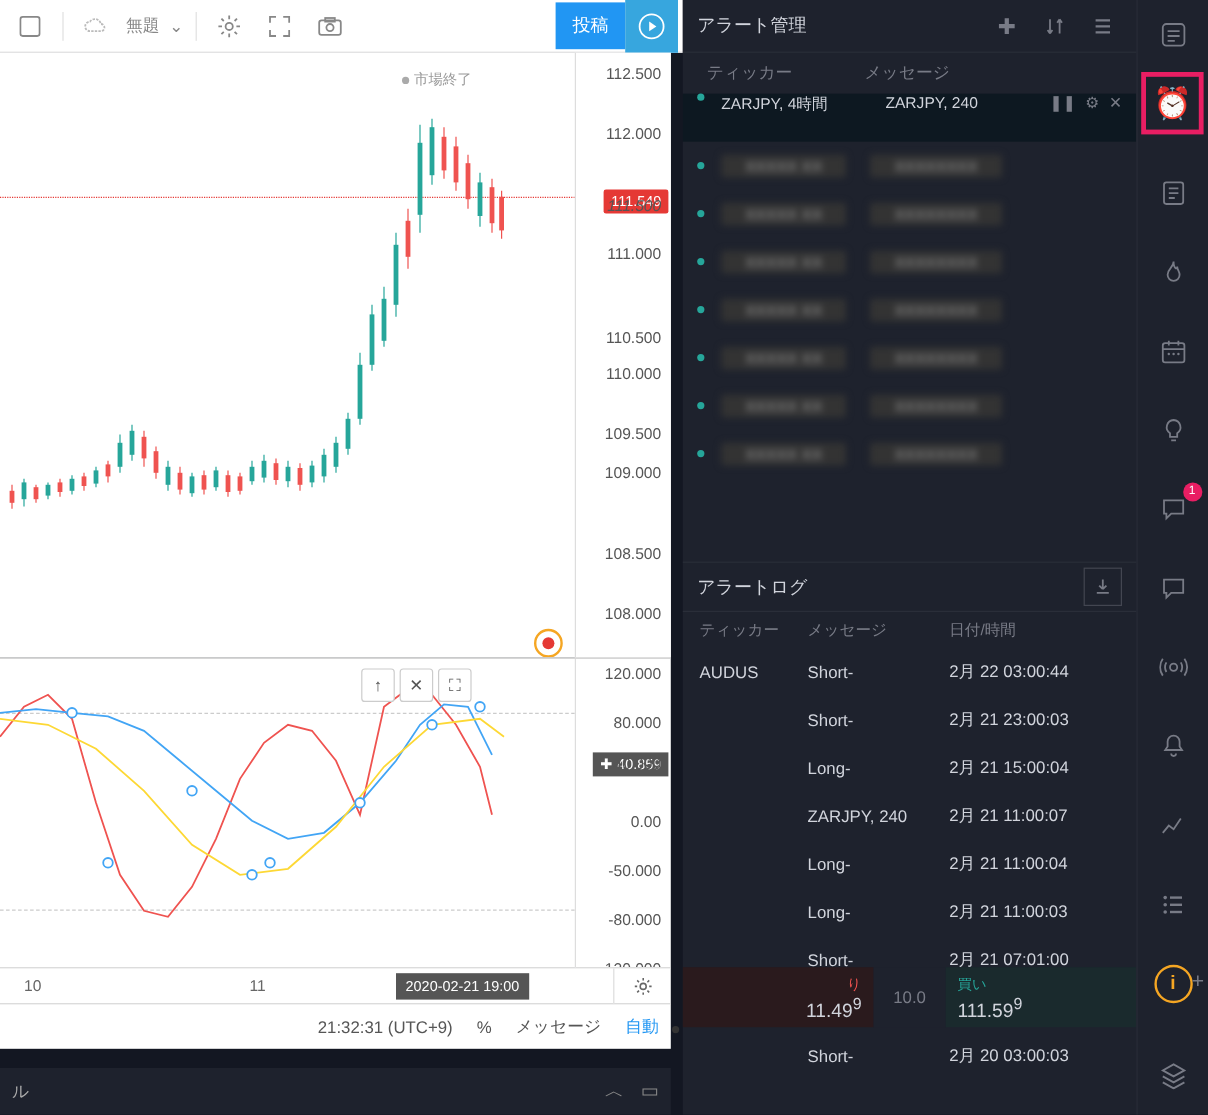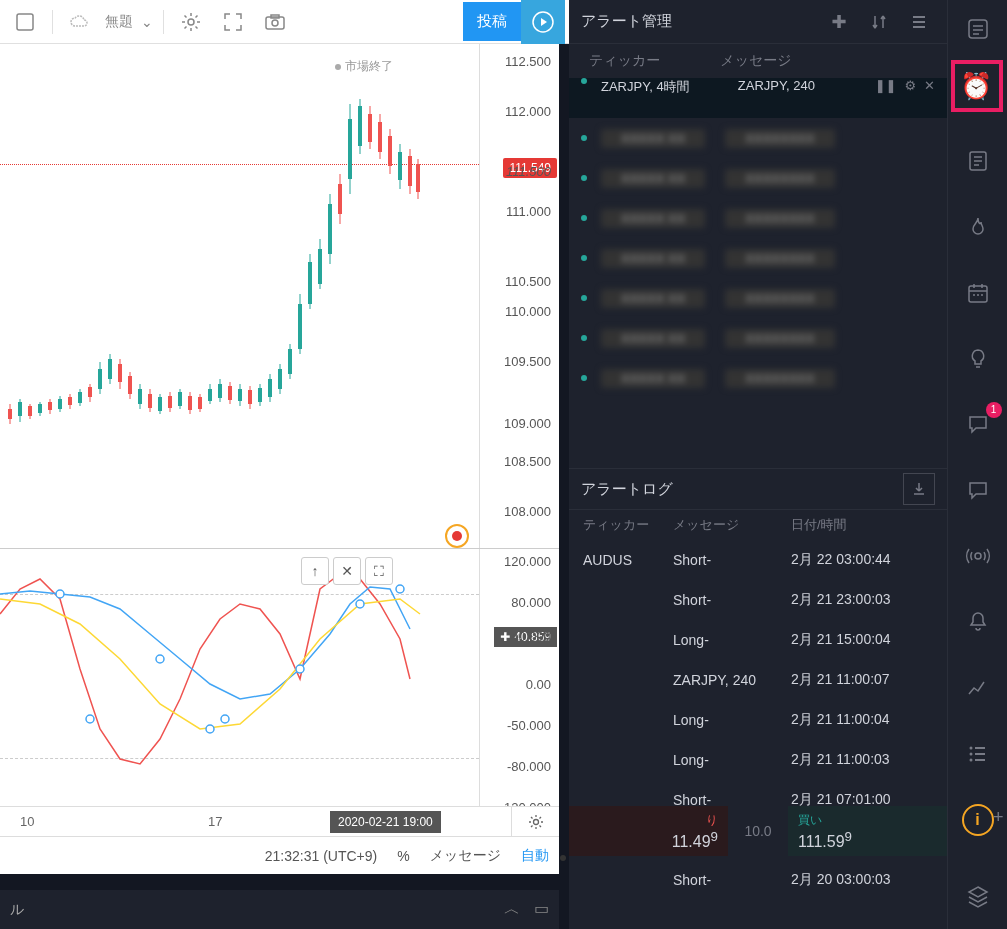--- a/index.html
+++ b/index.html
@@ -223,21 +223,21 @@
   </div>
   <div class="yaxis-main">
     <div class="price-tag" style="top:114px">111.549</div>
   <div class="ytick" style="top: 10px;">112.500</div>
       <div class="ytick" style="top: 60px;">112.000</div>
       <div class="ytick" style="top: 120px; font-style: italic;">111.500</div>
       <div class="ytick" style="top: 160px;">111.000</div>
       <div class="ytick" style="top: 210px; margin-top: 20px;">110.500</div>
       <div class="ytick" style="top: 260px; margin-left: 24px;">110.000</div>
       <div class="ytick" style="top: 310px;">109.500</div>
-      <div class="ytick" style="top: 372px;">109.000</div>
+      <div class="ytick" style="top: 342px;">109.000</div>
       <div class="ytick" style="top: 410px;">108.500</div>
       <div class="ytick" style="top: 460px;">108.000</div>
     </div>
 </div>
 
 <div class="indicator-pane">
   <div class="ind-area">
     <div class="gridline" style="top:45px"></div>
     <div class="gridline" style="top:209px"></div>
     <svg width="479" height="258" style="position:absolute">
@@ -269,21 +269,21 @@
       <div class="ytick" style="top: 80px;">40.000</div>
       <div class="ytick" style="top: 128px;">0.00</div>
       <div class="ytick" style="top: 169px;">-50.000</div>
       <div class="ytick" style="top: 210px;">-80.000</div>
       <div class="ytick" style="top: 251px;">-120.000</div>
     </div>
 </div>
 
 <div class="time-axis">
   <span class="xtick" style="left:20px">10</span>
-  <span class="xtick" style="left:208px">17</span>
+  <span class="xtick" style="left:208px">11</span>
   <span class="date-tag" style="left:330px">2020-02-21  19:00</span>
   <div class="gear-box">
       <svg width="16" height="16">
         <circle cx="8" cy="8" r="2.5" fill="none" stroke="#666" stroke-width="1.3"></circle>
         <path d="M8 1v2M8 13v2M1 8h2M13 8h2M3 3l1.5 1.5M11.5 11.5L13 13M13 3l-1.5 1.5M4.5 11.5L3 13" stroke="#666" stroke-width="1.3"></path>
       </svg>
     </div>
 </div>
 
 <div class="footer-bar">

